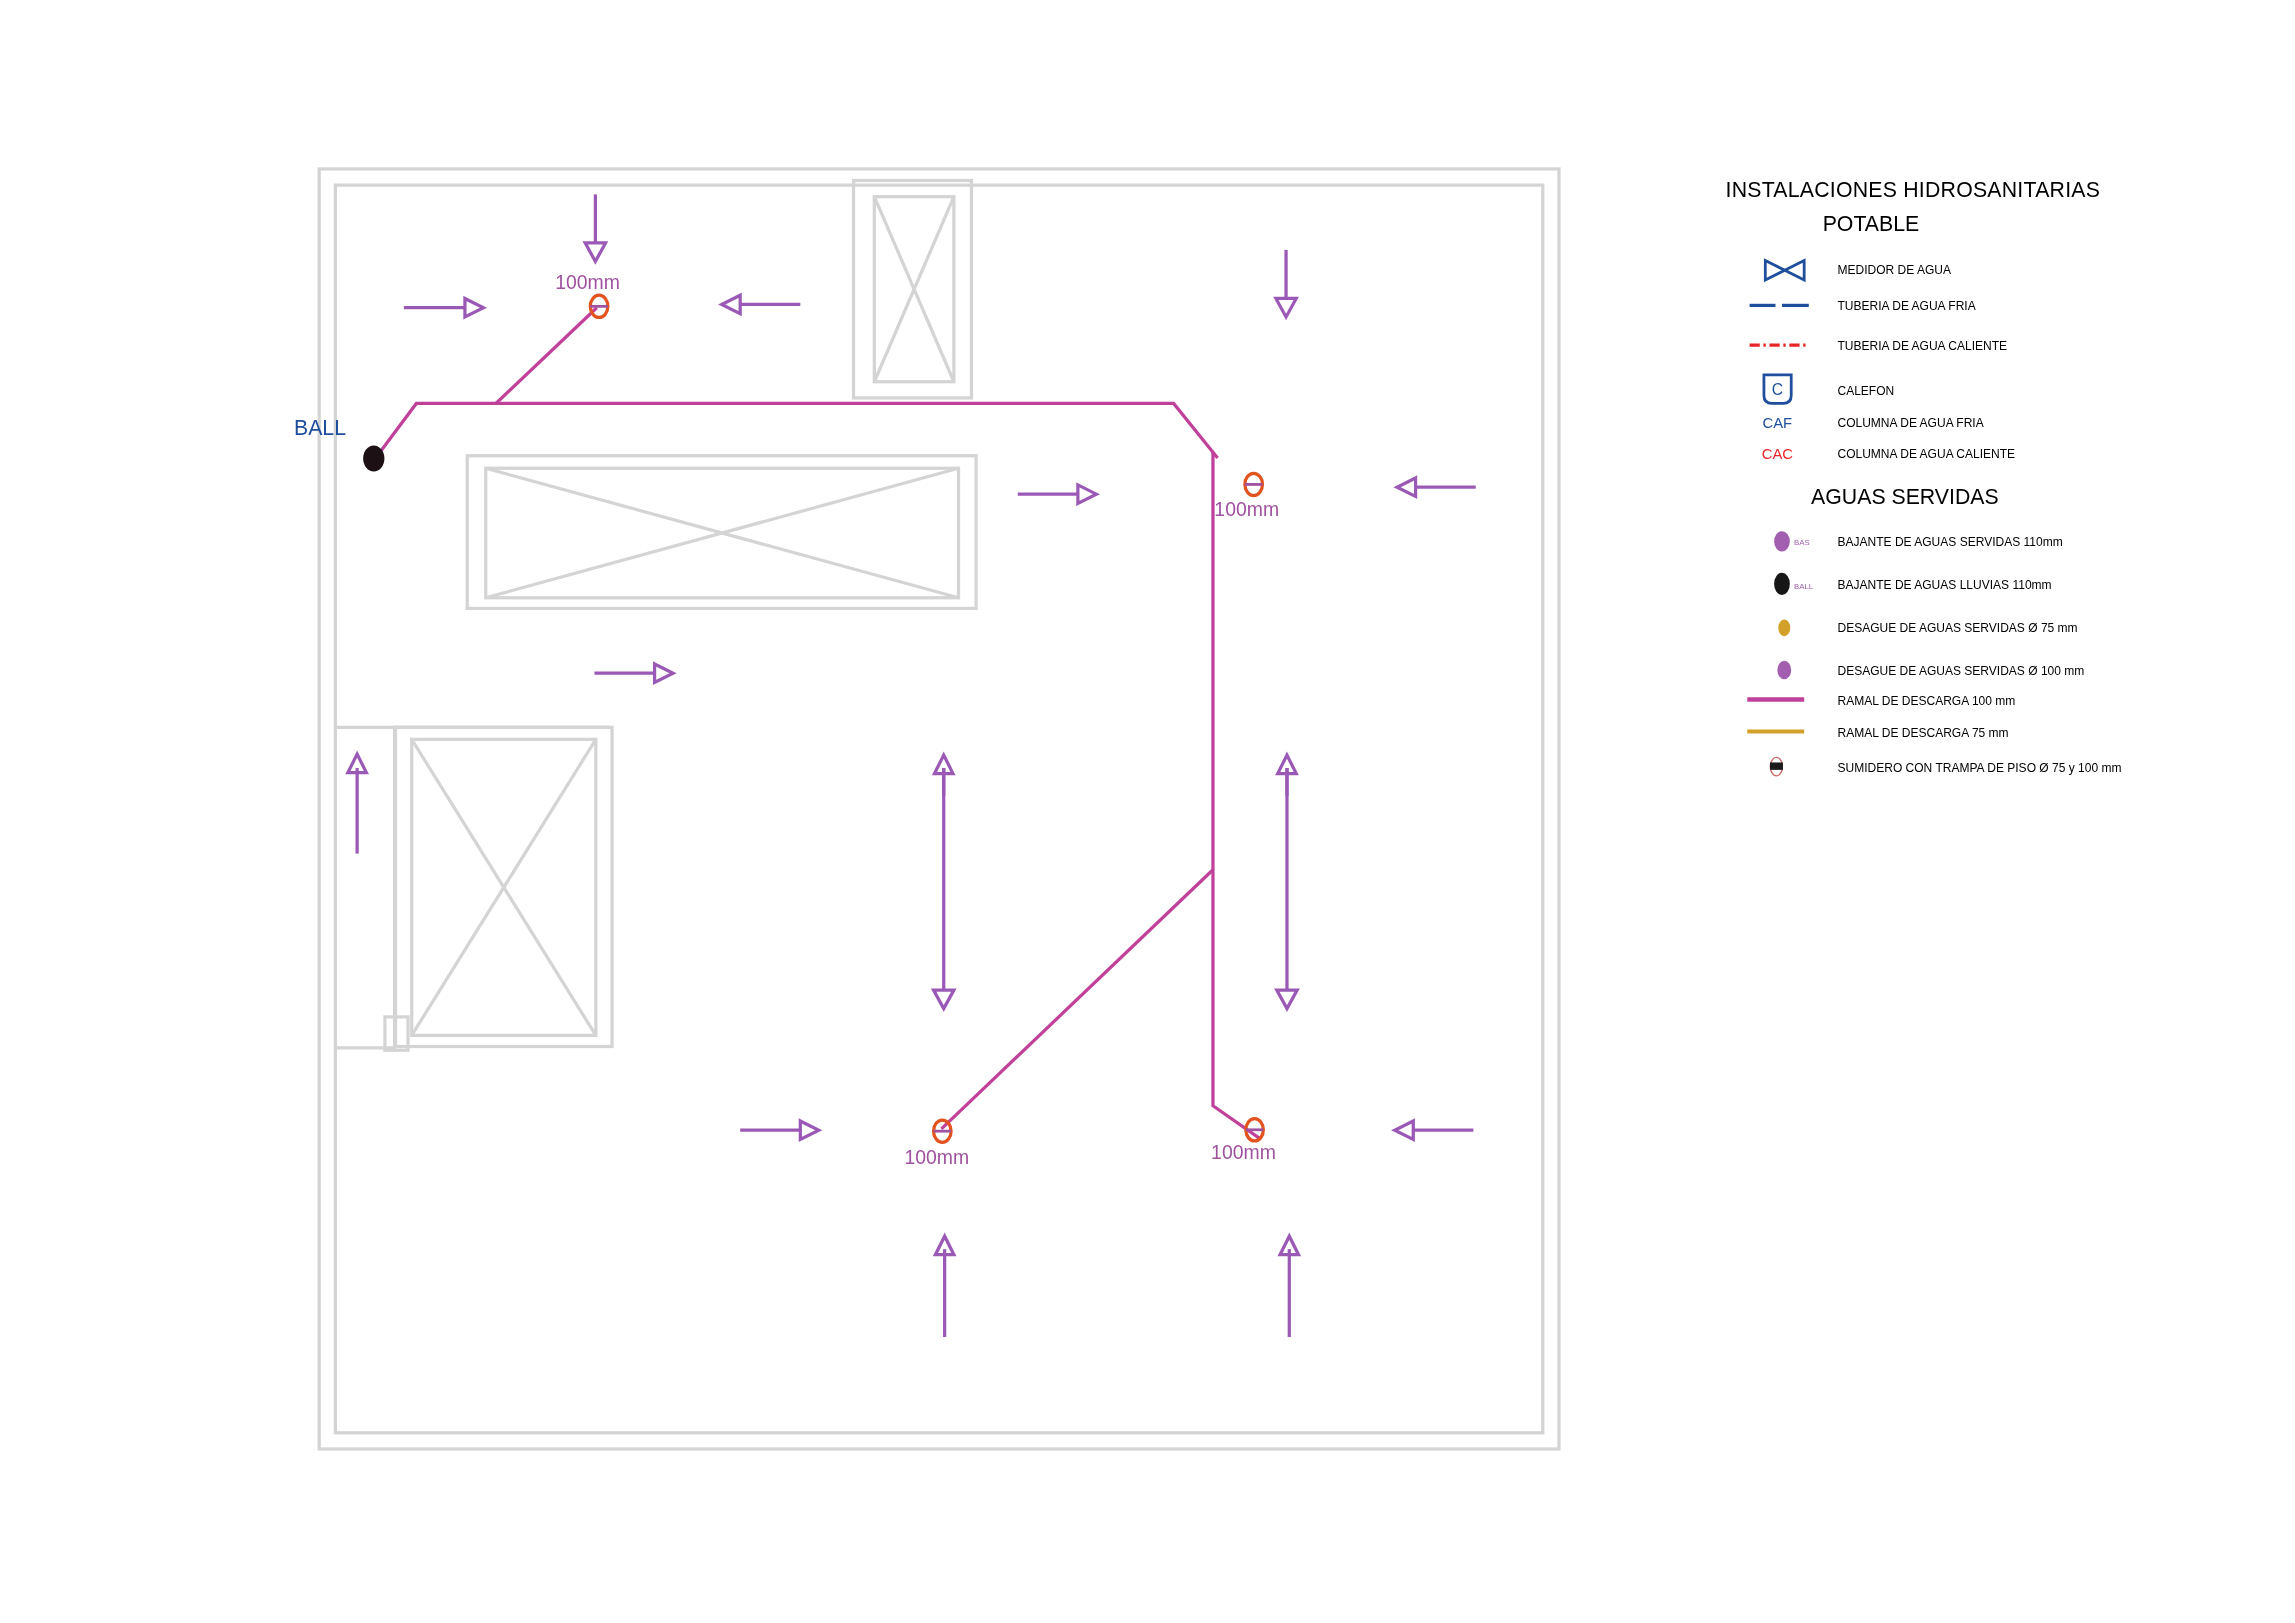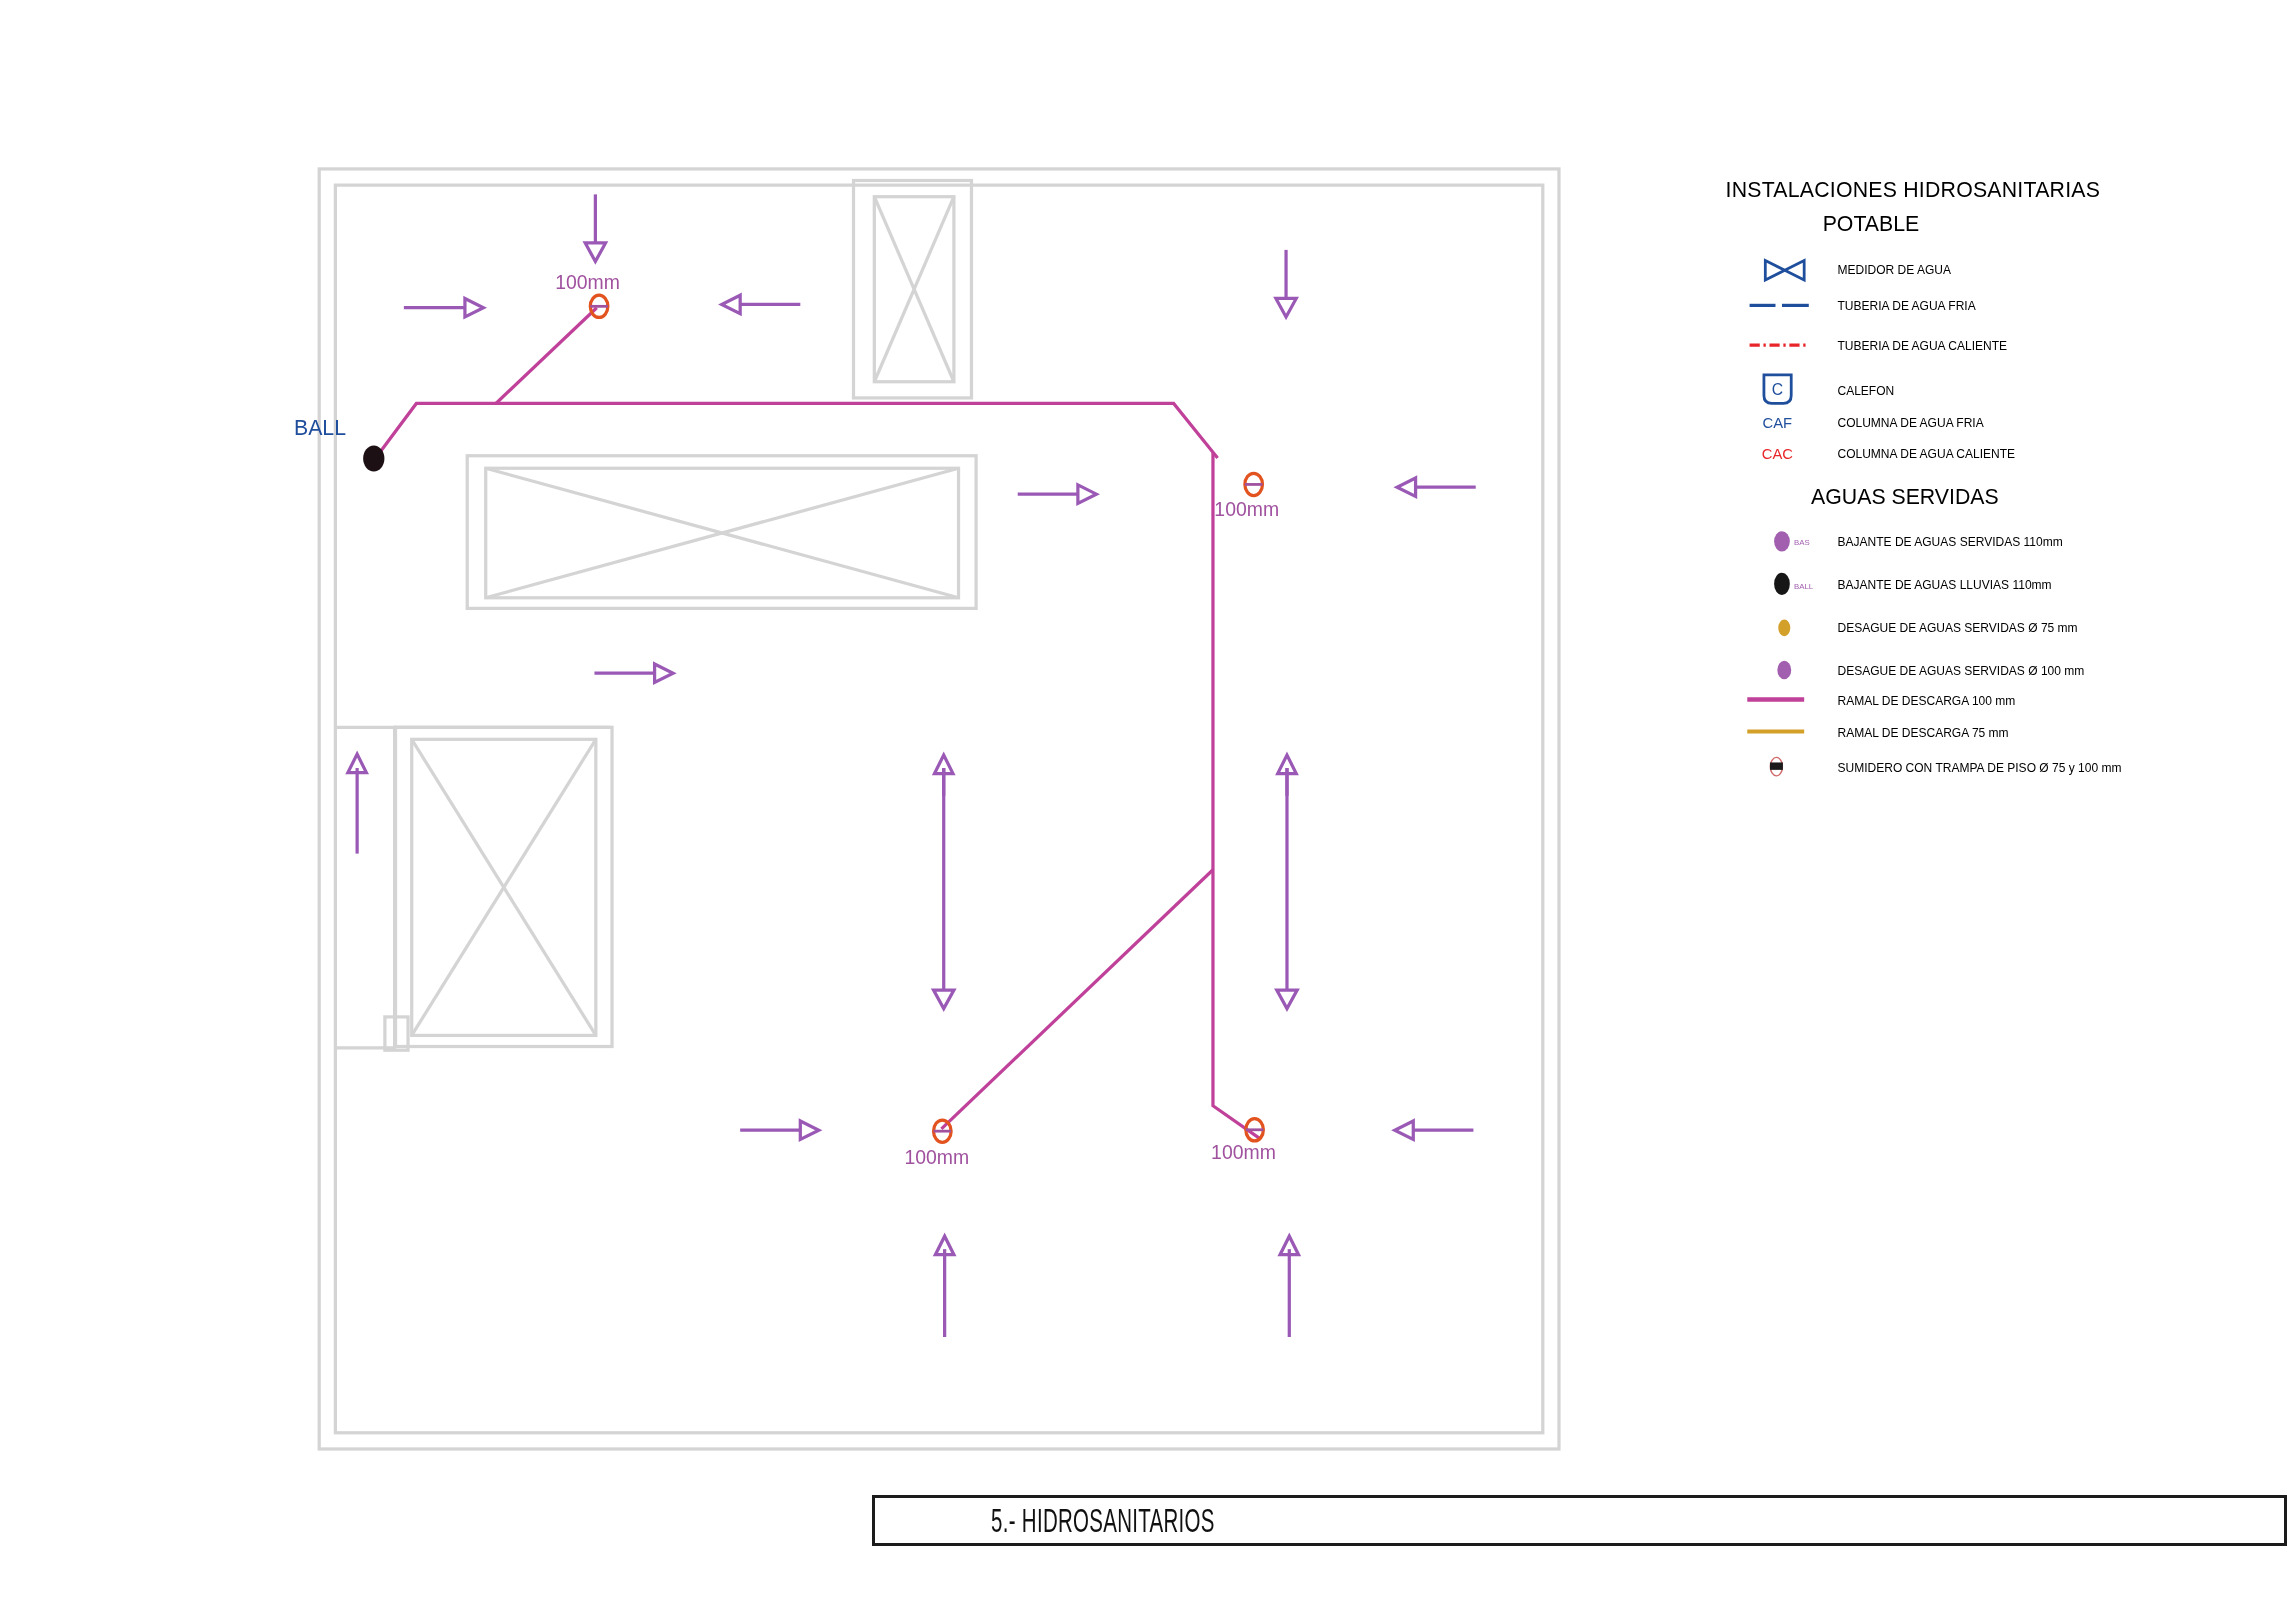--- a/index.html
+++ b/index.html
@@ -326,18 +326,15 @@
 
     <g>
       <g>
         <ellipse cx="3840" cy="1657" rx="13" ry="20" fill="none" stroke="#d06a6a" stroke-width="3"></ellipse>
         <rect x="3826" y="1648" width="28" height="16" fill="#1b1b1b"></rect>
       </g>
       <text class="legend-text legend-item-label" x="3972" y="1668">SUMIDERO CON TRAMPA DE PISO Ø 75 y 100 mm</text>
     </g>
   </svg>
 
-  <div id="titleblock">
-    <div id="titleblock-text">5.- HIDROSANITARIOS</div>
-  </div>
 
 </div>
 
 
 </body></html>

